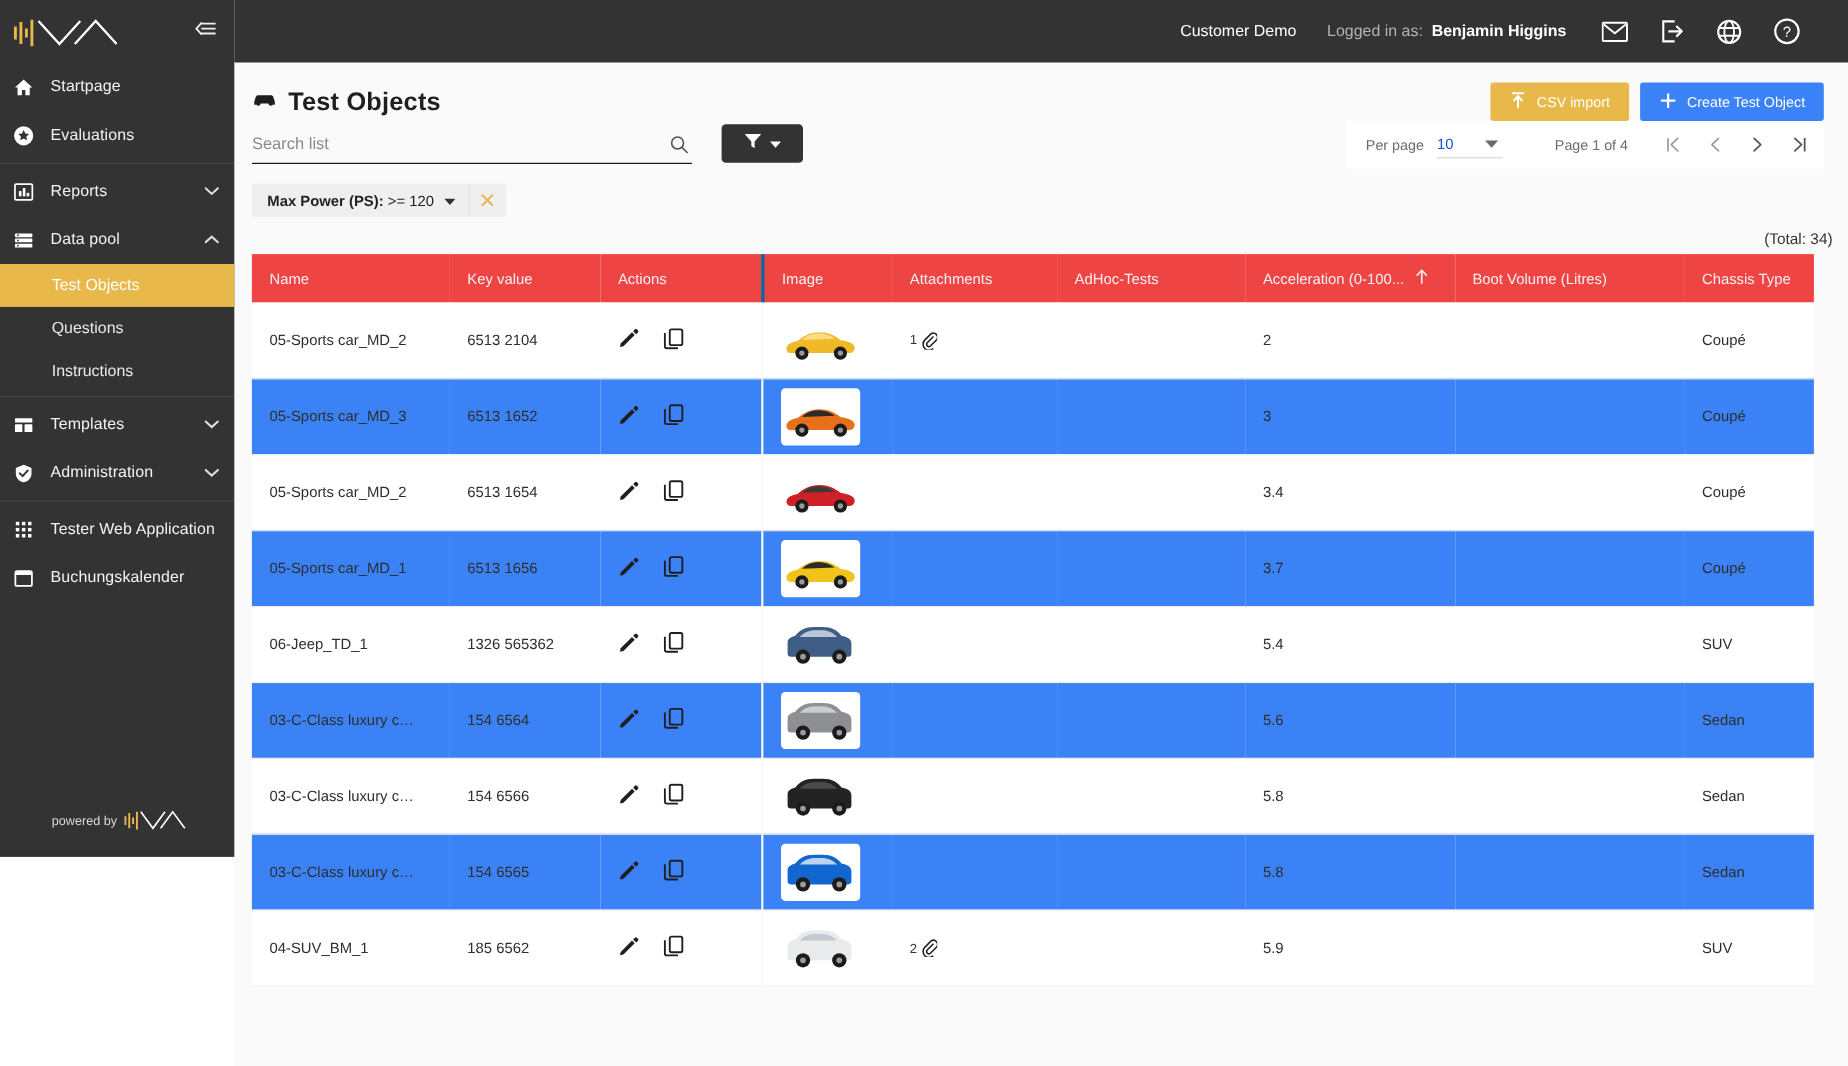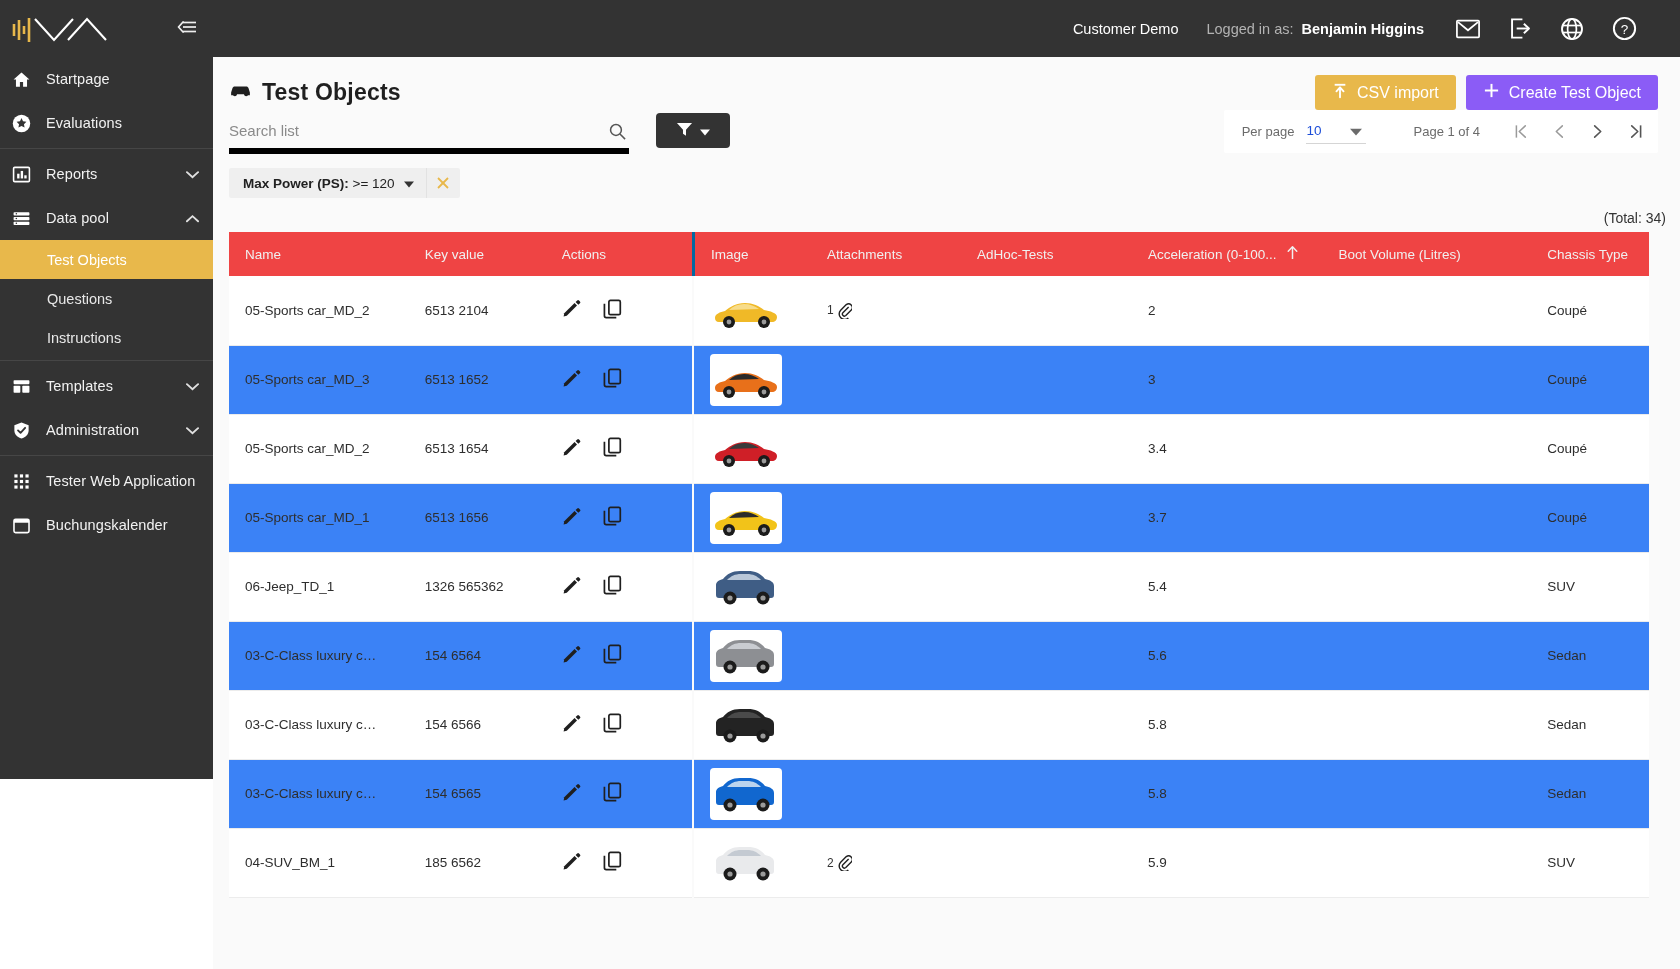--- a/index.html
+++ b/index.html
@@ -73,33 +73,33 @@
     display: flex; align-items: center; justify-content: space-between;
     padding: 18px 22px 0 16px;
   }
   .page-title-wrap { display: flex; align-items: center; gap: 10px; }
   .page-title { font-size: 23px; font-weight: bold; color: #1f1f1f; letter-spacing: .2px; }
 
   .head-btns { display: flex; gap: 10px; align-items: center; }
   .btn {
     display: inline-flex; align-items: center; gap: 9px;
     height: 35px; padding: 0 17px; border: none; border-radius: 3px;
-    font-size: 16px; color: #fff; cursor: pointer;
+    font-size: 13px; color: #fff; cursor: pointer;
     font-family: "Liberation Sans", sans-serif;
   }
   .btn-csv { background: #e8b84b; }
-  .btn-create { background: #8b5cf6; justify-content: center; }
+  .btn-create { background: #3b82f6; justify-content: center; }
 
   .tools {
     display: flex; align-items: flex-start;
     padding: 12px 22px 0 16px; gap: 0;
   }
   .search-wrap {
     width: 400px; position: relative;
-    border-bottom: 6px solid #000000; padding-bottom: 8px;
+    border-bottom: 1px solid #000000; padding-bottom: 8px;
   }
   .search-input {
     border: none; outline: none; background: transparent;
     font-size: 15px; color: #555; width: 340px;
     font-family: "Liberation Sans", sans-serif;
   }
   .search-input::placeholder { color: #8a8a8a; }
   .search-ic { position: absolute; right: 2px; top: 0px; }
 
   .filter-btn {
@@ -347,20 +347,37 @@
         <span class="ic">
           <svg width="19" height="19" viewBox="0 0 24 24">
               <rect x="2.5" y="4" width="19" height="17" rx="2" fill="none" stroke="#fff" stroke-width="2"></rect>
               <rect x="2.5" y="4" width="19" height="4.5" fill="#fff"></rect>
             </svg>
         </span>
         <span class="lbl">Buchungskalender</span>
       </div>
     </nav>
 
+    <div class="powered">
+      <span>powered by</span>
+      <span>
+        <svg width="68" height="22" viewBox="0 0 68 22">
+          <g stroke="#e8b84b" stroke-width="1.7">
+            <line x1="2" y1="8" x2="2" y2="16"></line>
+            <line x1="5.5" y1="5" x2="5.5" y2="19"></line>
+            <line x1="9" y1="9" x2="9" y2="15"></line>
+            <line x1="12.5" y1="4" x2="12.5" y2="20"></line>
+          </g>
+          <g stroke="#ffffff" stroke-width="1.5" fill="none">
+            <polyline points="16,4 27,19 38,4"></polyline>
+            <polyline points="34,19 45,4 56,19"></polyline>
+          </g>
+        </svg>
+      </span>
+    </div>
   </aside>
 
   <div class="main">
 
     <header class="topbar">
       <span class="tb-customer">Customer Demo</span>
       <span class="tb-loggedlabel">Logged in as:</span>
       <span class="tb-user">Benjamin Higgins</span>
 
       <span class="tb-icon" style="margin-left:18px">

